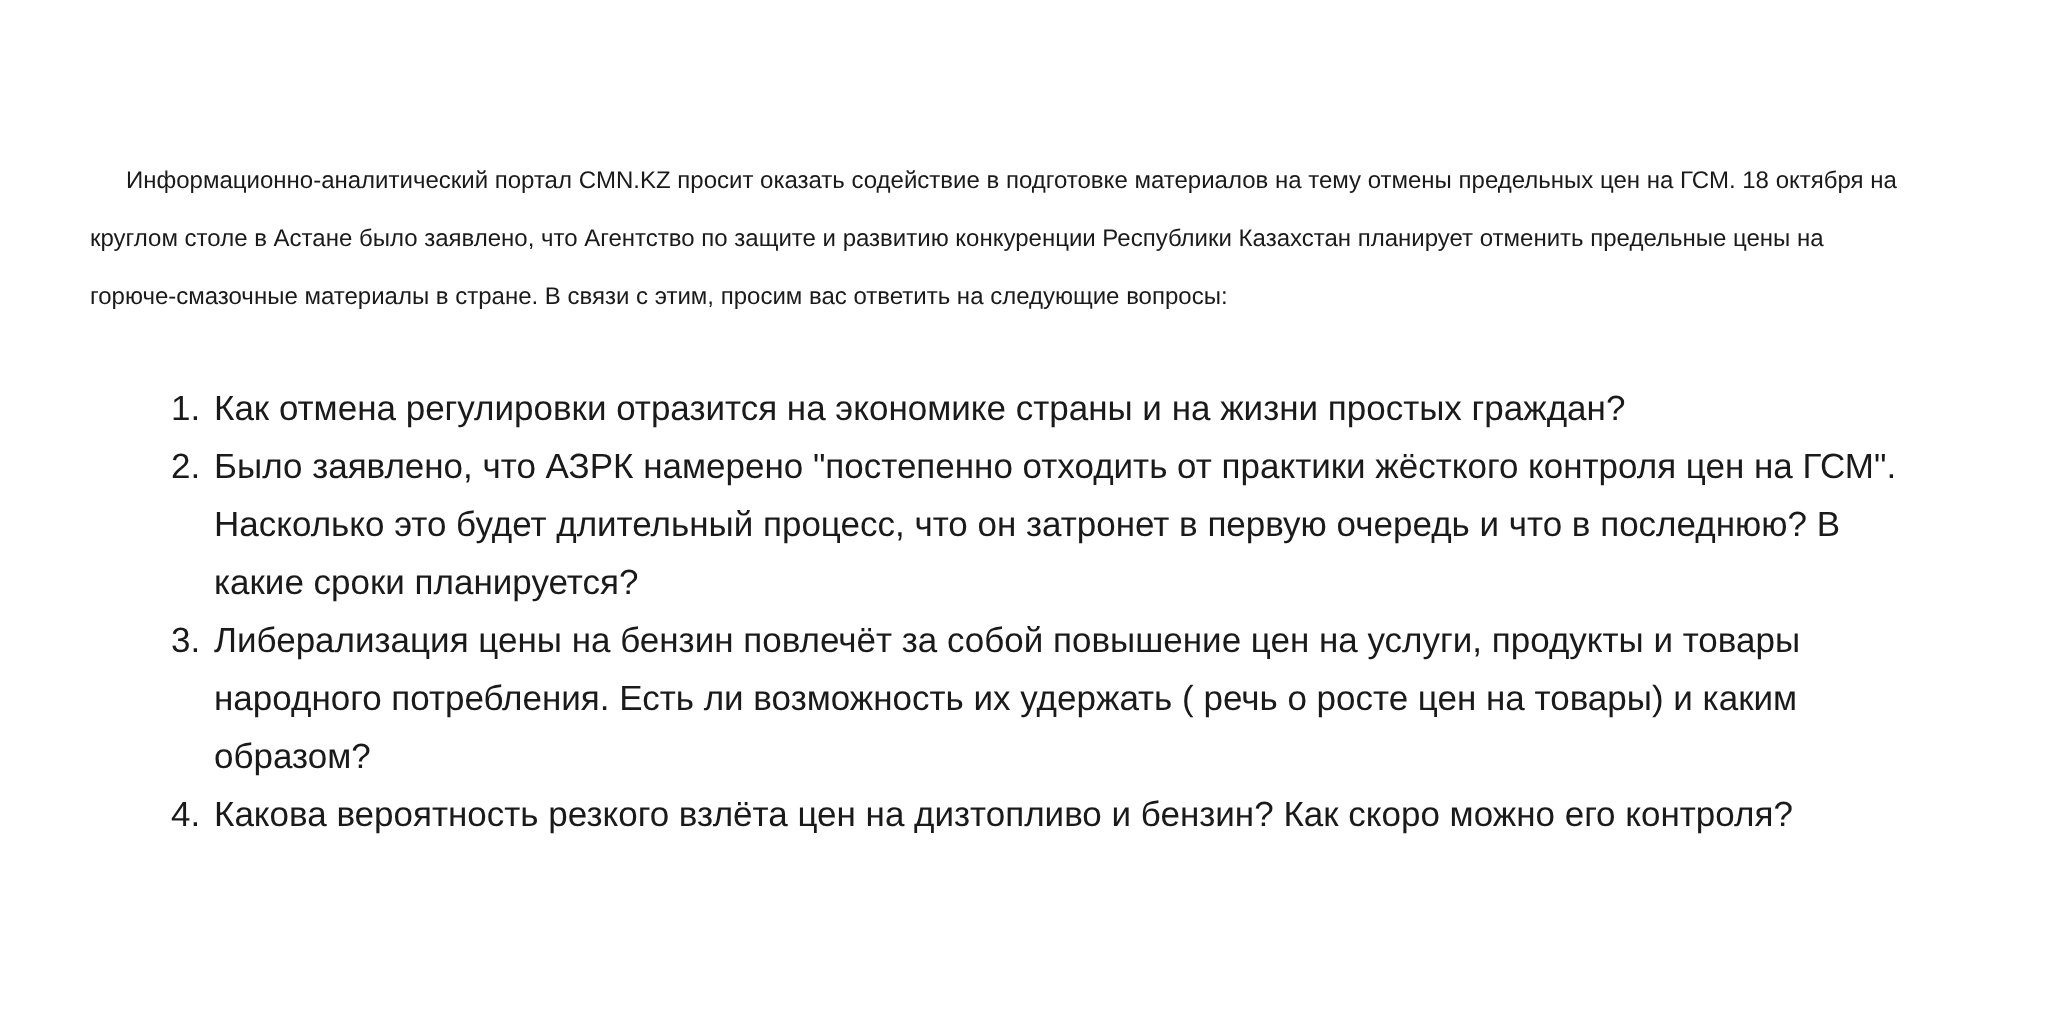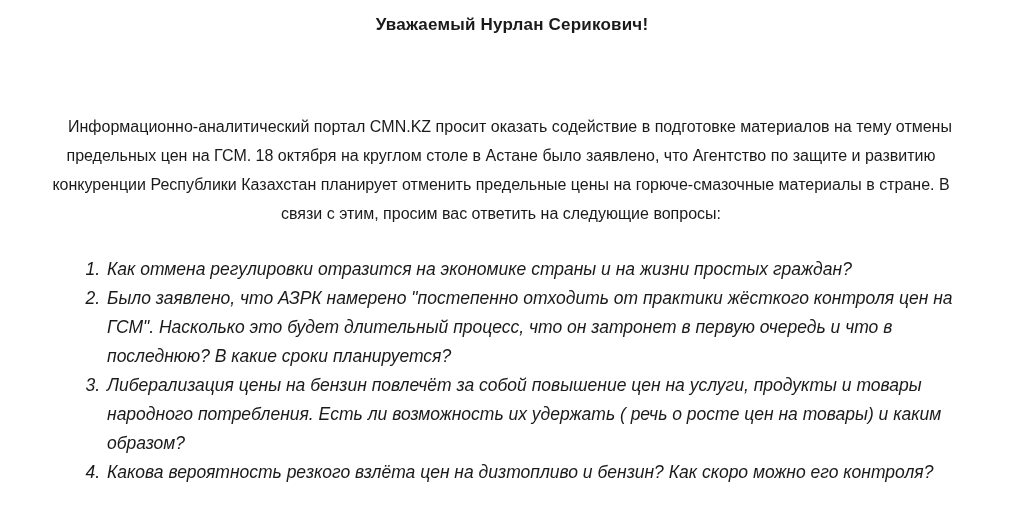--- a/index.html
+++ b/index.html
@@ -22,43 +22,41 @@
     padding-top: 14px;
     text-align: center;
     font-size: 17px;
     font-weight: bold;
     line-height: 22px;
     letter-spacing: 0.2px;
   }
   .intro {
     margin: 76px 0 0 45px;
     width: 912px;
-    font-size: 16px;
+    font-size: 12px;
     line-height: 29px;
     text-indent: 18px;
-    text-align: center;
+    text-align: left;
   }
   .questions {
     margin: 27px 4px 0 45px;
     padding-left: 60px;
     width: 850px;
     font-size: 17.5px;
     line-height: 29px;
-    font-style: italic;
   }
   .questions li {
     padding-left: 2px;
   }
 </style>
 </head>
 <body>
 
 <div class="page">
 
-  <h1 class="doc-title">Уважаемый Нурлан Серикович!</h1>
 
   <p class="intro">Информационно-аналитический портал CMN.KZ просит оказать содействие в подготовке материалов на тему отмены предельных цен на ГСМ. 18 октября на круглом столе в Астане было заявлено, что Агентство по защите и развитию конкуренции Республики Казахстан планирует отменить предельные цены на горюче-смазочные материалы в стране. В связи с этим, просим вас ответить на следующие вопросы:</p>
 
   <ol class="questions">
     <li>Как отмена регулировки отразится на экономике страны и на жизни простых граждан?</li>
     <li>Было заявлено, что АЗРК намерено "постепенно отходить от практики жёсткого контроля цен на ГСМ". Насколько это будет длительный процесс, что он затронет в первую очередь и что в последнюю? В какие сроки планируется?</li>
     <li>Либерализация цены на бензин повлечёт за собой повышение цен на услуги, продукты и товары народного потребления. Есть ли возможность их удержать ( речь о росте цен на товары) и каким образом?</li>
     <li>Какова вероятность резкого взлёта цен на дизтопливо и бензин? Как скоро можно его контроля?</li>
   </ol>
 

